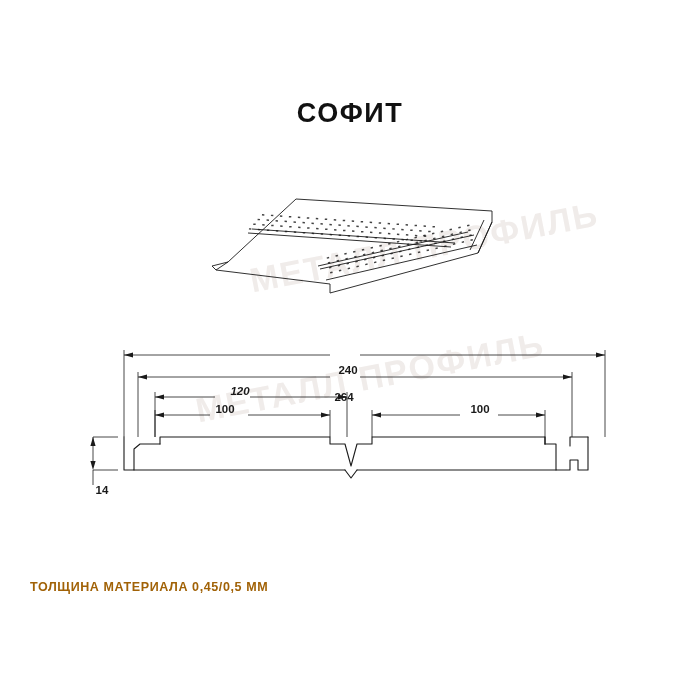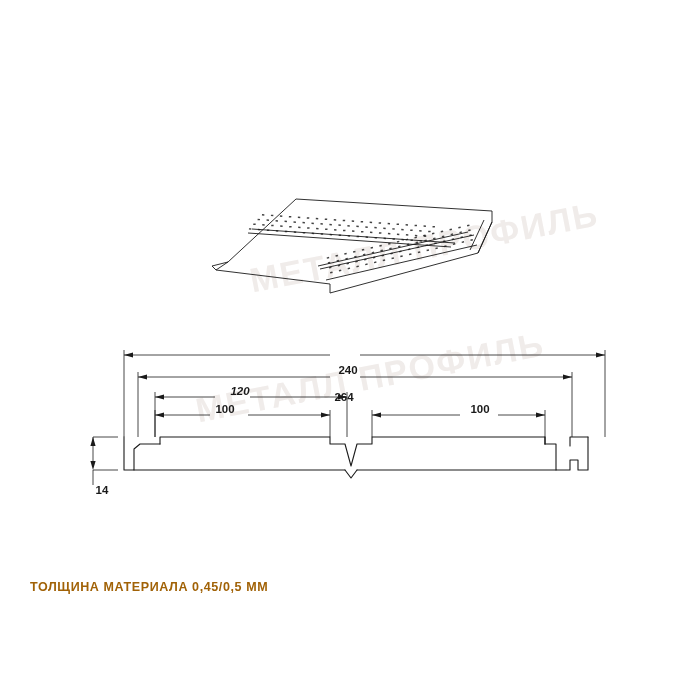--- a/index.html
+++ b/index.html
@@ -101,20 +101,21 @@
   }
 </style>
 </head>
 <body>
 
 <div class="page">
 
   <div class="wm wm1">МЕТАЛЛ ПРОФИЛЬ</div>
   <div class="wm wm2">МЕТАЛЛ ПРОФИЛЬ</div>
 
+  <div class="title">СОФИТ</div>
 
   <svg class="drawing" viewBox="0 0 700 700">
 
     <g fill="none" stroke="#1a1a1a" stroke-width="0.9" stroke-linejoin="round">
 
       <path d="M296 199 L492 211"></path>
 
       <path d="M492 211 L492 222"></path>
       <path d="M492 222 L478 253"></path>
 

